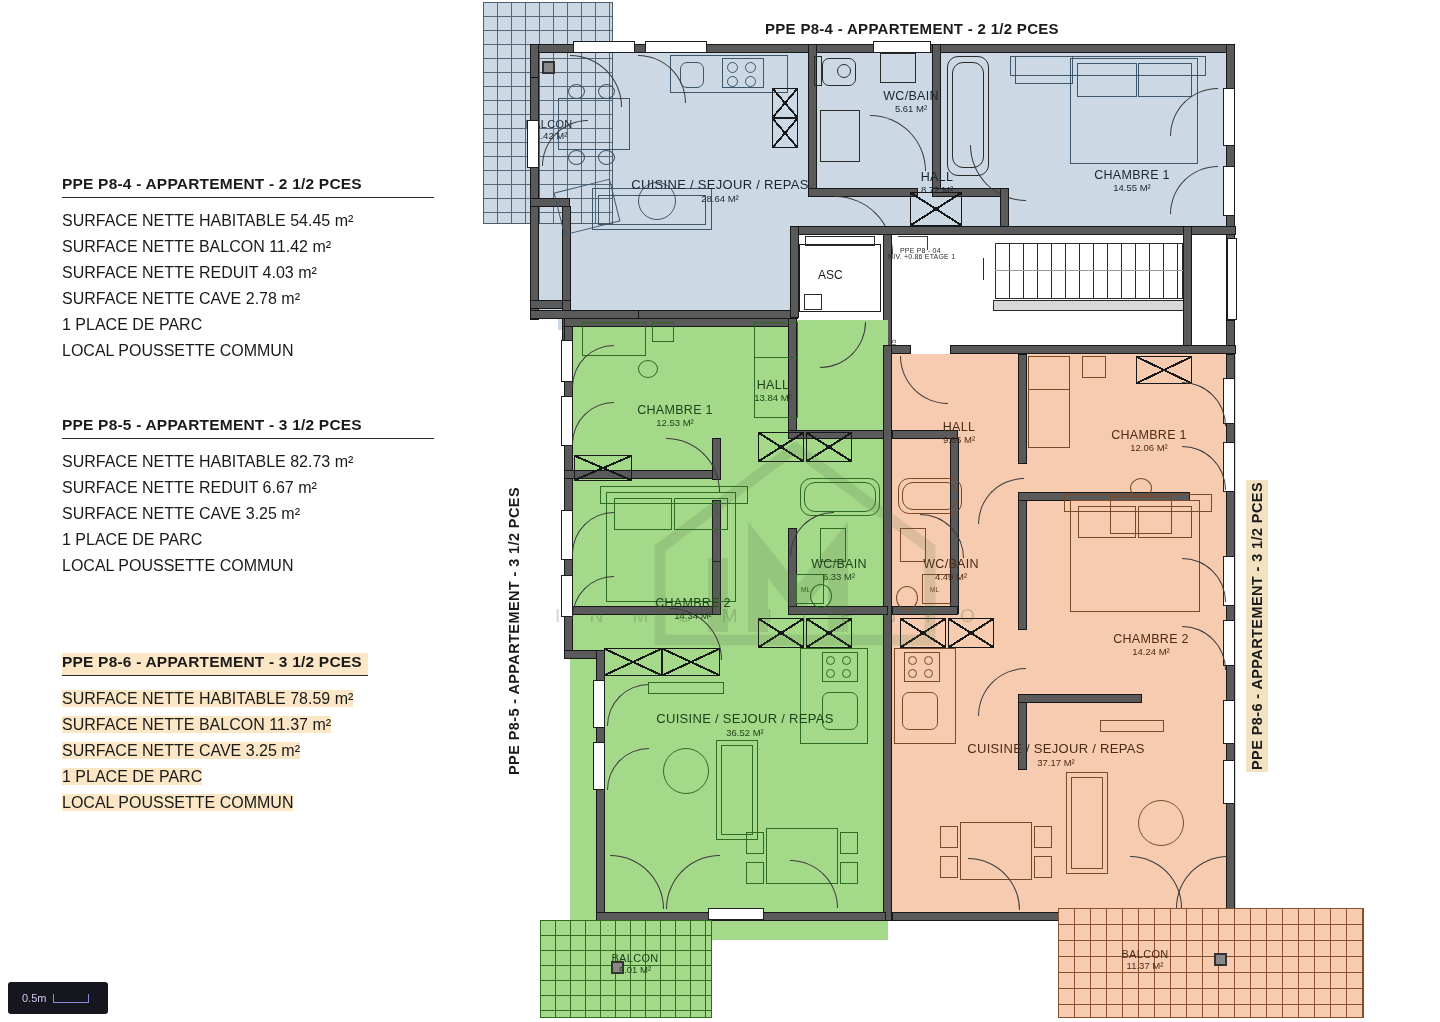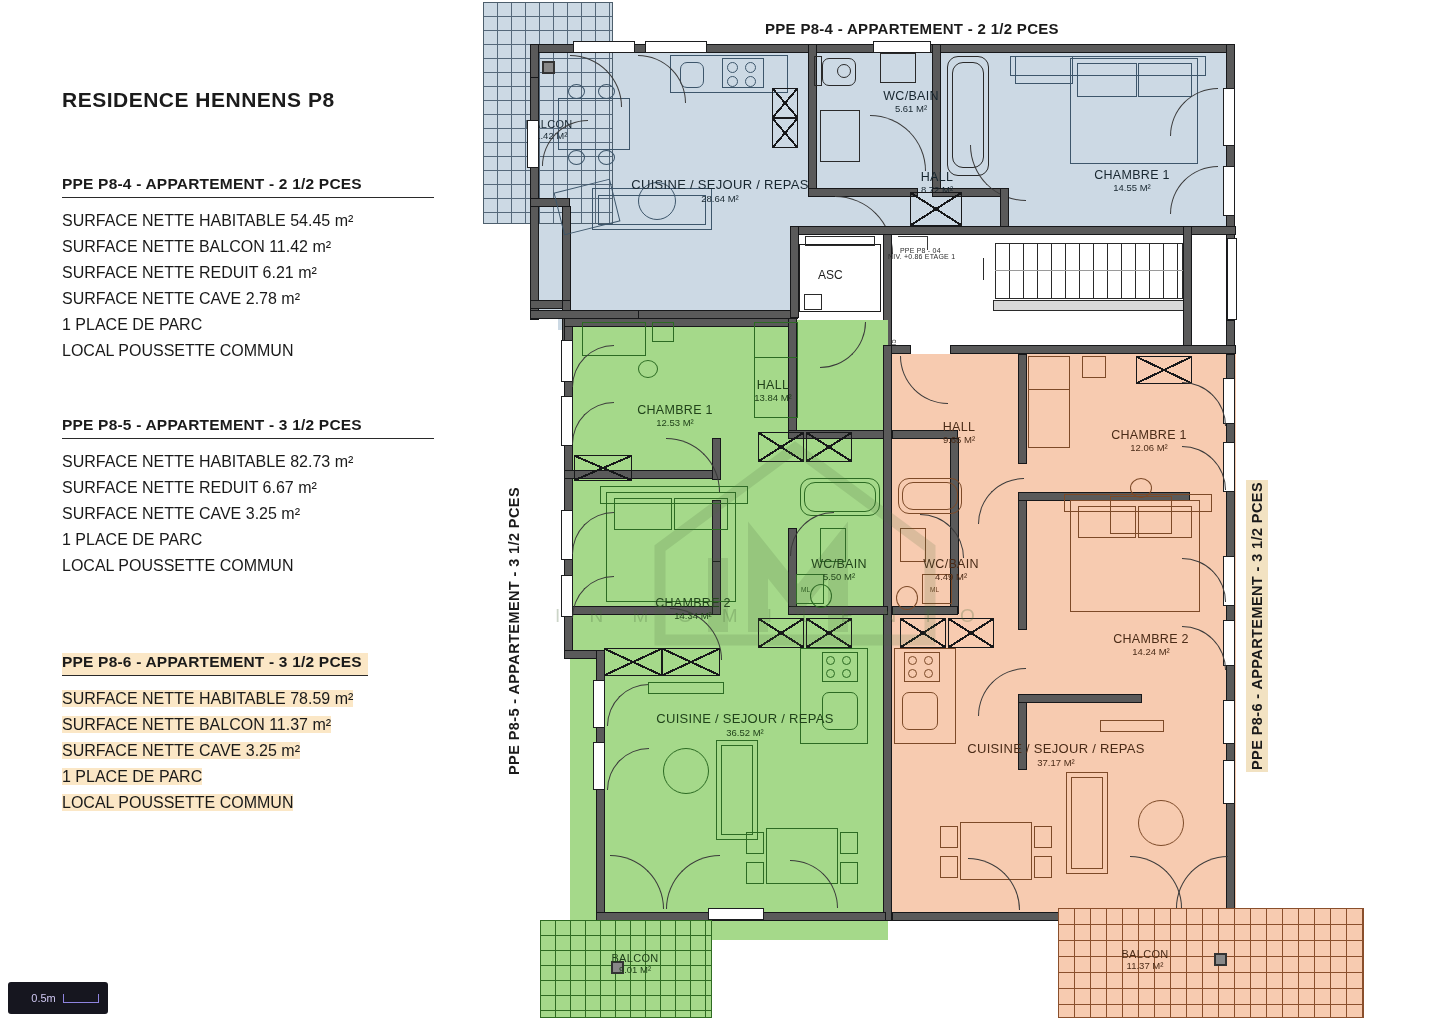--- a/index.html
+++ b/index.html
@@ -20,21 +20,21 @@
   .hl .block-head{background:#fbe7c6;display:inline-block;padding-right:6px;}
   .hl .bline span.t{background:#fbe7c6;}
 
   #blk1{top:175px;}
   #blk2{top:416px;}
   #blk3{top:653px;}
 
   
   #scalebar{position:absolute;left:8px;top:982px;width:100px;height:32px;
             background:#16161f;border-radius:3px;display:flex;align-items:center;
-            gap:7px;padding-left:14px;box-sizing:border-box;justify-content:center;}
+            gap:7px;padding-left:14px;box-sizing:border-box;}
   #scalebar .sv{color:#cfc7f2;font-size:11px;}
   #scalebar .sg{width:34px;height:8px;border:1.6px solid #8f84e0;border-top:none;}
 
   
   #plan{position:absolute;left:470px;top:0;width:970px;height:1022px;}
 
   
   .fill{position:absolute;}
   .blue{background:#ccd9e4;}
   .green{background:#a5d98a;}
@@ -114,28 +114,27 @@
   #wm-txt{position:absolute;left:85px;top:605px;font-size:19px;letter-spacing:12px;
           color:#4a6b3c;opacity:.28;pointer-events:none;white-space:nowrap;}
 
   .lbl-tiny{position:absolute;font-size:6.5px;color:#333;}
 </style>
 </head>
 <body>
 
 <div id="legend">
 
-  <div id="doc-title">RESIDENCE HENNENS P8</div>
 
   <div class="block" id="blk1">
     <div class="block-head">PPE P8-4 - APPARTEMENT - 2 1/2 PCES</div>
     <div class="block-lines">
       <div class="bline"><span class="t">SURFACE  NETTE HABITABLE 54.45 m²</span></div>
       <div class="bline"><span class="t">SURFACE  NETTE BALCON 11.42 m²</span></div>
-      <div class="bline"><span class="t">SURFACE  NETTE REDUIT  6.21 m²</span></div>
+      <div class="bline"><span class="t">SURFACE  NETTE REDUIT  4.03 m²</span></div>
       <div class="bline"><span class="t">SURFACE  NETTE CAVE  2.78 m²</span></div>
       <div class="bline"><span class="t">1 PLACE DE PARC</span></div>
       <div class="bline"><span class="t">LOCAL POUSSETTE COMMUN</span></div>
     </div>
   </div>
 
   <div class="block" id="blk2">
     <div class="block-head">PPE P8-5 - APPARTEMENT - 3 1/2 PCES</div>
     <div class="block-lines">
       <div class="bline"><span class="t">SURFACE  NETTE HABITABLE 82.73 m²</span></div>
@@ -356,21 +355,21 @@
 
   <div class="fu g r10" style="left:330px;top:478px;width:80px;height:38px;"></div>
   <div class="fu g r10" style="left:334px;top:482px;width:72px;height:30px;"></div>
   <div class="fu g" style="left:350px;top:528px;width:26px;height:34px;"></div>
   <div class="fu g rnd" style="left:340px;top:584px;width:22px;height:24px;"></div>
 
   <div class="fu g" style="left:326px;top:574px;width:28px;height:30px;"></div>
   <div class="lbl-tiny" style="left:331px;top:586px;color:#2c5b20;">ML</div>
   <div class="rl g" style="left:316px;top:557px;width:106px;">
     <span class="n">WC/BAIN</span>
-    <span class="a">5.50 M²</span>
+    <span class="a">6.33 M²</span>
   </div>
   <div class="door q1" style="left:320px;top:512px;width:44px;height:44px;"></div>
   <div class="xc" style="left:288px;top:618px;width:46px;height:30px;"></div>
   <div class="xc" style="left:336px;top:618px;width:46px;height:30px;"></div>
 
   <div class="fu g" style="left:330px;top:648px;width:68px;height:96px;"></div>
   <div class="fu g" style="left:352px;top:652px;width:36px;height:30px;"></div>
   <div class="fu g rnd" style="left:356px;top:656px;width:9px;height:9px;"></div>
   <div class="fu g rnd" style="left:372px;top:656px;width:9px;height:9px;"></div>
   <div class="fu g rnd" style="left:356px;top:669px;width:9px;height:9px;"></div>

